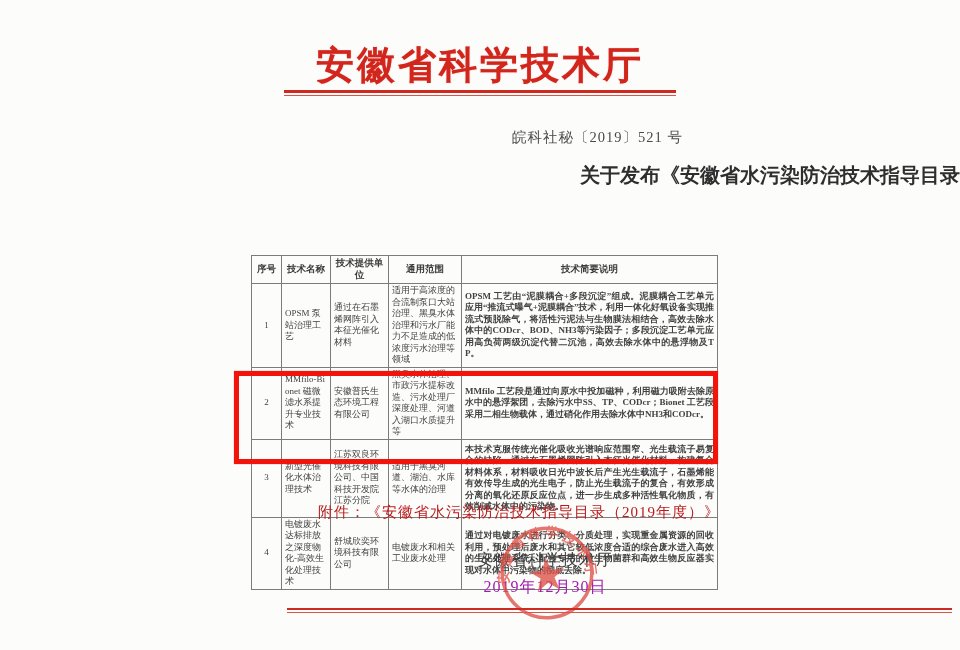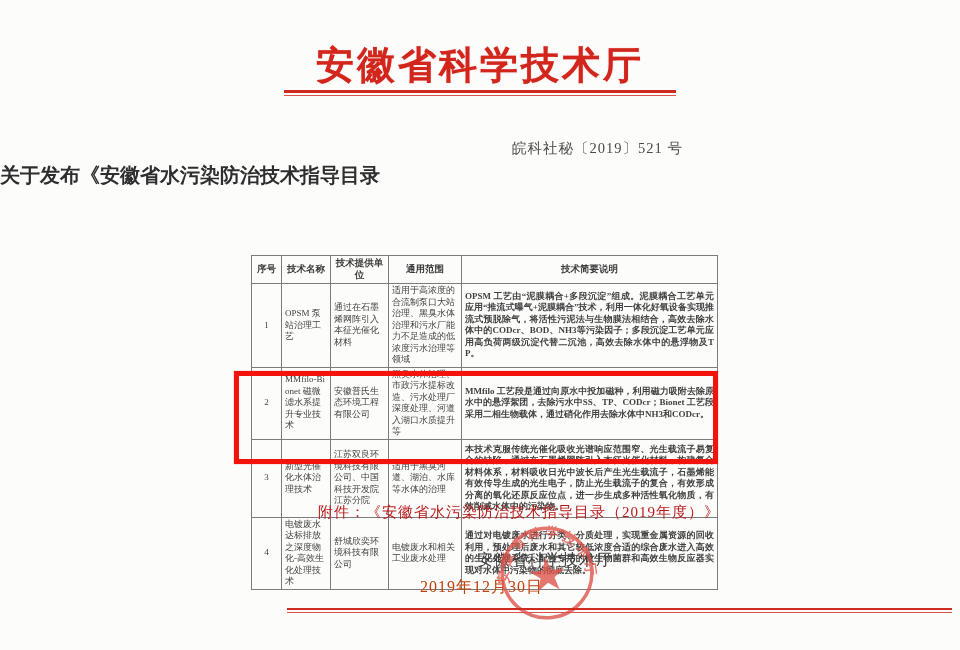--- a/index.html
+++ b/index.html
@@ -13,44 +13,44 @@
   
   .letterhead{
     left:0;top:40px;width:960px;text-align:center;
     font-size:38px;font-weight:bold;color:#d2251b;letter-spacing:3px;
     text-shadow:0 0 1px rgba(210,37,27,.55);
   }
   .head-rule{left:284px;top:90px;width:392px;height:6px;}
   .head-rule .r1{height:3px;background:#cf2a1f;}
   .head-rule .r2{height:1px;background:#d9544a;margin-top:2px;}
   
-  .doc-number{left:512px;top:128px;font-size:14.5px;color:#4a4a4a;letter-spacing:1px;margin-top:11px;}
+  .doc-number{left:512px;top:128px;font-size:14.5px;color:#4a4a4a;letter-spacing:1px;}
   
-  .doc-title{left:0;top:163px;width:960px;text-align:left;
+  .doc-title{left:0;top:163px;width:960px;text-align:right;
     font-size:20px;font-weight:bold;line-height:25px;color:#2e2e2e;}
   
   .tbl-wrap{left:243px;top:255px;}
   table.doc-table{border-collapse:collapse;table-layout:fixed;width:466px;
     font-size:9px;line-height:11.5px;color:#424242;margin-left:8px;}
   table.doc-table th,table.doc-table td{
     border:1px solid #7c7c7c;padding:1px 3px;vertical-align:middle;
     word-break:break-all;overflow:hidden;
   }
   table.doc-table th{font-size:9.5px;font-weight:bold;text-align:center;padding:2px 1px;color:#3a3a3a;}
   td.c-no{text-align:center;}
   td.c-sum{text-align:justify;font-weight:bold;}
   
   .hl-box{left:234px;top:371px;width:474px;height:83px;
     border:5px solid #f2130a;box-shadow:0 0 1px rgba(242,19,10,.6);
     background:transparent;pointer-events:none;}
   
   .attachment{left:318px;top:503px;font-size:15px;color:#b91c1c;letter-spacing:1px;}
   
   .sig-name{left:420px;top:550px;width:250px;text-align:center;font-size:16px;color:#3c3c3c;letter-spacing:1px;}
-  .sig-date{left:420px;top:577px;width:250px;text-align:left;font-size:16px;color:#c2410c;letter-spacing:1px;}
+  .sig-date{left:420px;top:577px;width:250px;text-align:center;font-size:16px;color:#a21caf;letter-spacing:1px;}
   
   .seal{left:494px;top:524px;width:106px;height:98px;opacity:.78;transform:rotate(-6deg);}
   
   .bottom-rule{left:287px;top:608px;width:665px;}
   .bottom-rule .r1{height:2px;background:#cf2a1f;}
   .bottom-rule .r2{height:1px;background:#d9544a;margin-top:2px;}
 </style>
 </head>
 <body>
 

